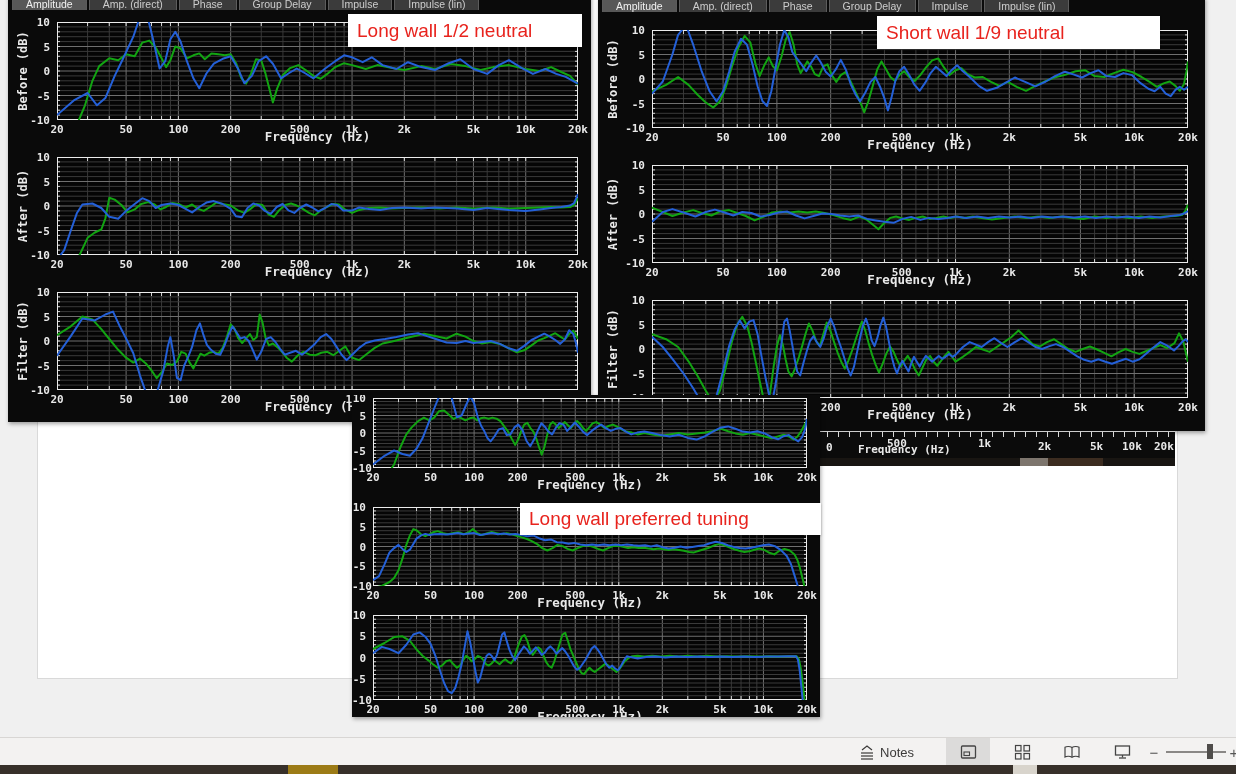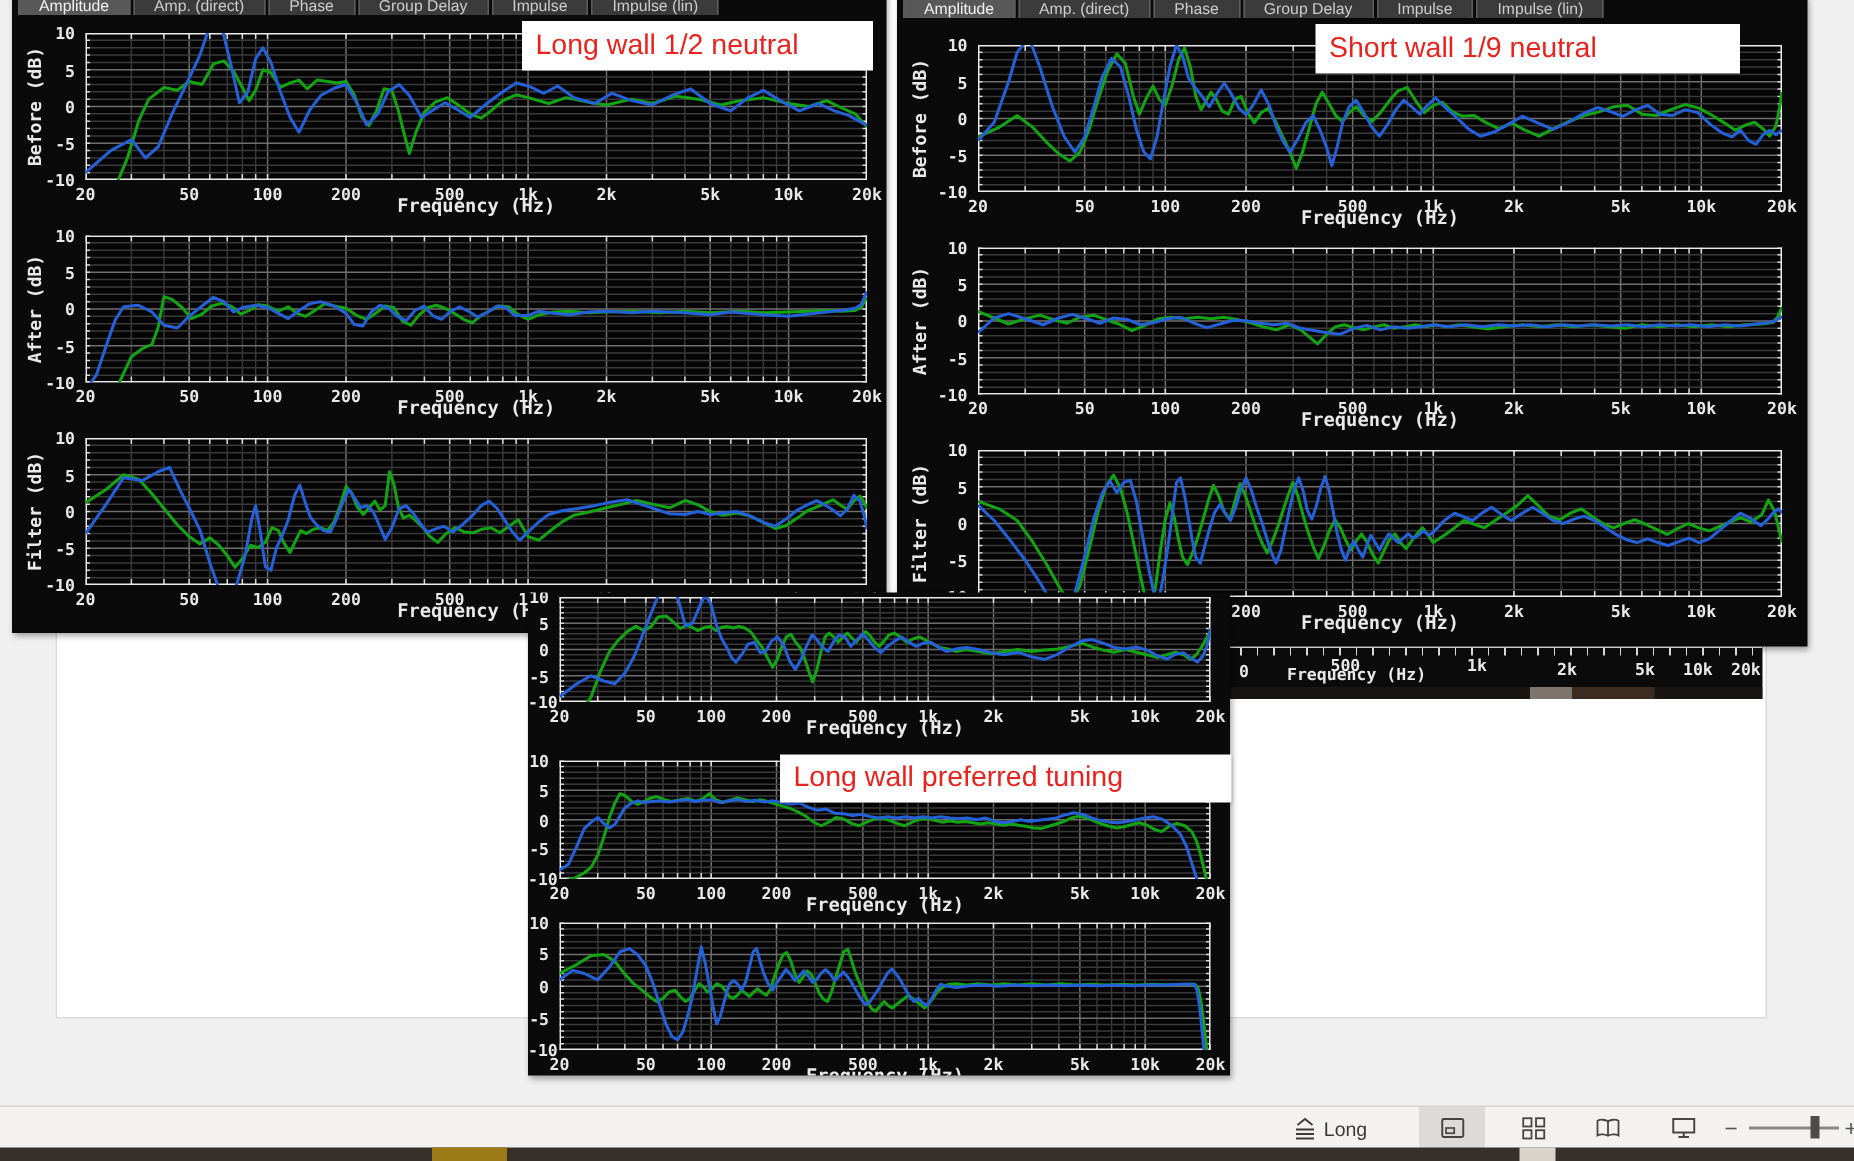--- a/index.html
+++ b/index.html
@@ -1653,21 +1653,21 @@
 </div>
 
 <div class="statusbar">
   <div class="sb-item notes-btn" style="left:850px;width:72px">
     <svg width="18" height="16" viewBox="0 0 18 16">
       <polyline points="4,6 9,2 14,6" fill="none" stroke="#3b3a39" stroke-width="1.2"></polyline>
       <line x1="3" y1="9" x2="15" y2="9" stroke="#3b3a39" stroke-width="1.2"></line>
       <line x1="3" y1="12" x2="15" y2="12" stroke="#3b3a39" stroke-width="1.2"></line>
       <line x1="3" y1="15" x2="15" y2="15" stroke="#3b3a39" stroke-width="1.2"></line>
     </svg>
-    <span>Long</span>
+    <span>Notes</span>
   </div>
   <div class="sb-item view-btn selected" style="left:946px;width:44px">
     <svg width="17" height="16" viewBox="0 0 17 16">
       <rect x="1.5" y="2" width="14" height="12" rx="1" fill="none" stroke="#444" stroke-width="1.3"></rect>
       <rect x="4" y="8" width="5.5" height="3.5" fill="none" stroke="#444" stroke-width="1.1"></rect>
     </svg>
   </div>
   <div class="sb-item view-btn" style="left:1000px;width:44px">
     <svg width="17" height="16" viewBox="0 0 17 16">
       <rect x="1.5" y="1.5" width="5.5" height="5.5" fill="none" stroke="#444" stroke-width="1.2"></rect>

